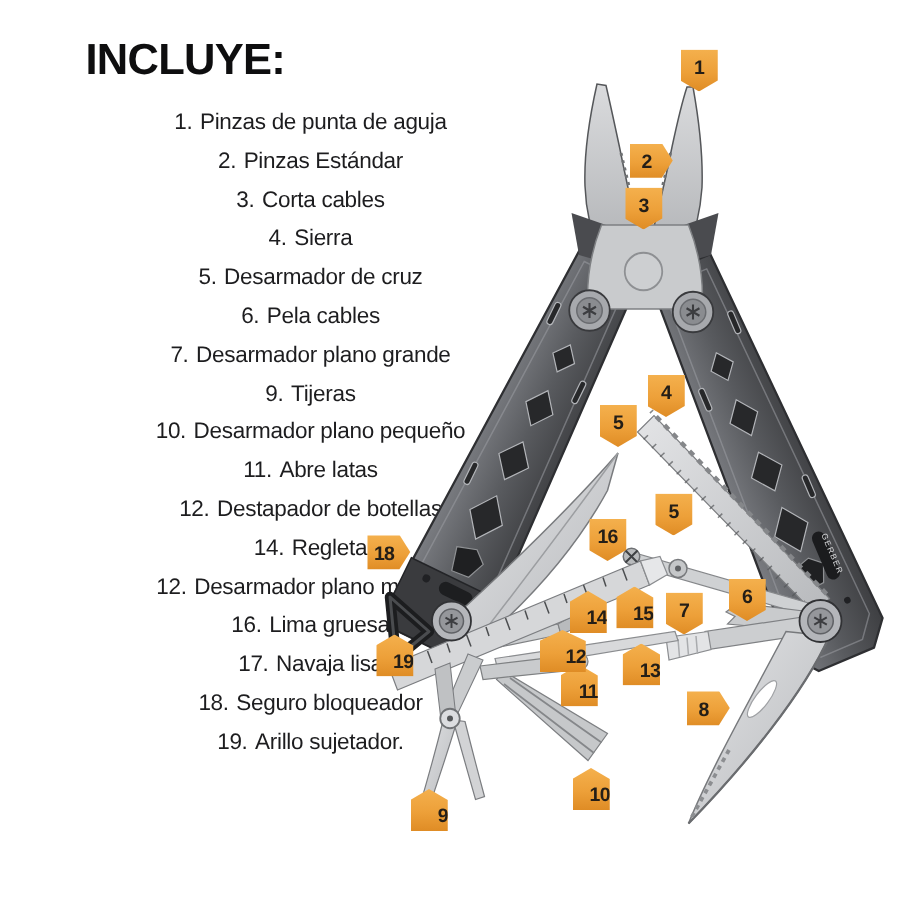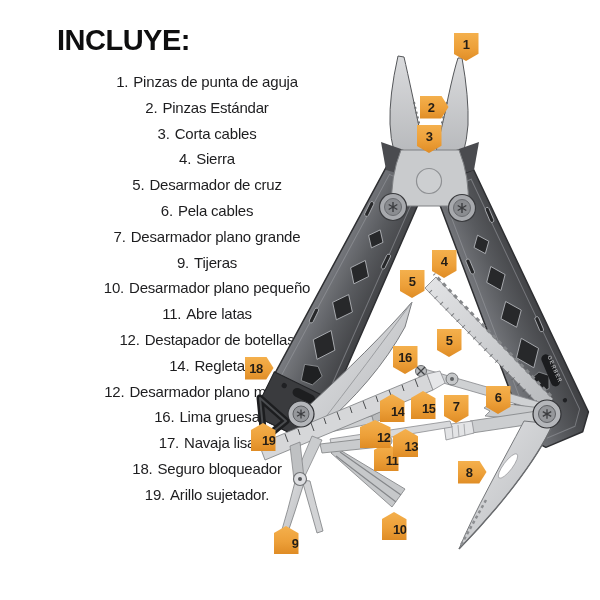--- a/index.html
+++ b/index.html
@@ -254,21 +254,21 @@
         </div>
         <div class="tag dir-up" style="left: 381.5px; top: 512px; width: 25px; height: 28px;">
           <span>10</span>
         </div>
         <div class="tag dir-up" style="left: 373.5px; top: 443px; width: 25px; height: 28px;">
           <span>11</span>
         </div>
         <div class="tag dir-up" style="left: 359.5px; top: 420px; width: 31px; height: 28px;">
           <span>12</span>
         </div>
-        <div class="tag dir-up" style="left: 393px; top: 429px; width: 25px; height: 28px;">
+        <div class="tag dir-up" style="left: 415px; top: 429px; width: 25px; height: 28px;">
           <span>13</span>
         </div>
         <div class="tag dir-up" style="left: 379.5px; top: 394px; width: 25px; height: 28px;">
           <span>14</span>
         </div>
         <div class="tag dir-up" style="left: 410.5px; top: 391px; width: 25px; height: 28px;">
           <span>15</span>
         </div>
         <div class="tag dir-down" style="left: 392.5px; top: 346px; width: 25px; height: 28px;">
           <span>16</span>

